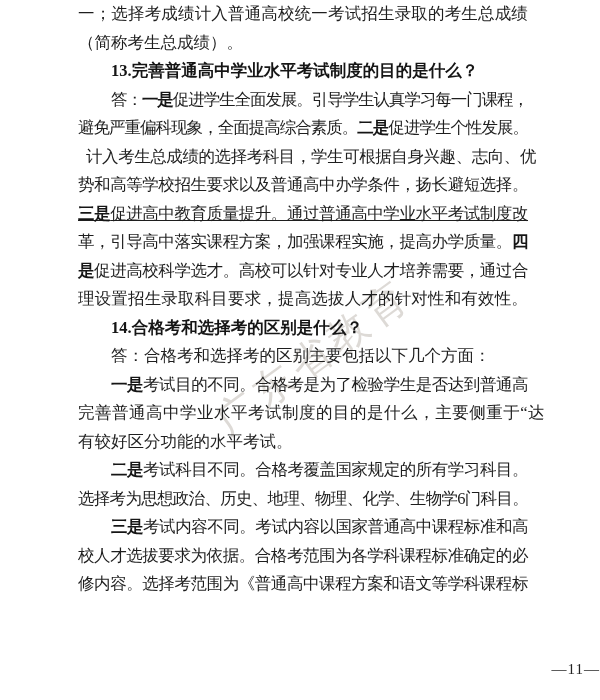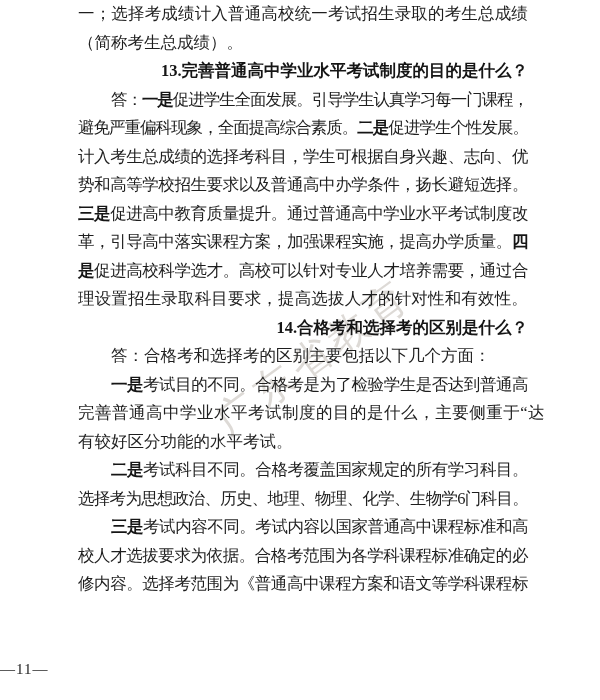--- a/index.html
+++ b/index.html
@@ -53,49 +53,48 @@
   .line.i {
     padding-left: 33px;
   }
   .line b {
     font-weight: bold;
     color: #151515;
   }
   .line.h {
     font-weight: bold;
     color: #151515;
-    text-align: right;
   }
   .pageno {
     position: absolute;
     left: 0;
     top: 661px;
     width: 600px;
-    text-align: left;
+    text-align: right;
     font-size: 15px;
     color: #222222;
     z-index: 1;
     letter-spacing: 1px;
   }
 </style>
 </head>
 <body>
 
 <div class="sheet">
   <div class="watermark">广东省教育</div>
 
   <div class="doc">
       <div class="line" style="letter-spacing: 0.166667px;"><span>一；选择考成绩计入普通高校统一考试招生录取的考生总成绩</span></div>
       <div class="line"><span>（简称考生总成绩）。</span></div>
       <div class="line i h"><b>13.完善普通高中学业水平考试制度的目的是什么？</b></div>
       <div class="line i" style="letter-spacing: -1.05556px;"><span>答：</span><b>一是</b><span>促进学生全面发展。引导学生认真学习每一门课程，</span></div>
       <div class="line" style="letter-spacing: -0.982759px;"><span>避免严重偏科现象，全面提高综合素质。</span><b>二是</b><span>促进学生个性发展。</span></div>
-      <div class="line" style="letter-spacing: -0.428571px;"><span>计入考生总成绩的选择考科目，学生可根据自身兴趣、志向、优</span></div>
+      <div class="line" style="letter-spacing: -0.428571px; margin-left: 8px;"><span>计入考生总成绩的选择考科目，学生可根据自身兴趣、志向、优</span></div>
       <div class="line" style="letter-spacing: -0.428571px;"><span>势和高等学校招生要求以及普通高中办学条件，扬长避短选择。</span></div>
-      <div class="line" style="letter-spacing: -0.428571px;"><b>三是</b><span>促进高中教育质量提升。通过普通高中学业水平考试制度改</span></div>
+      <div class="line" style="letter-spacing: -0.428571px; text-decoration: underline;"><b>三是</b><span>促进高中教育质量提升。通过普通高中学业水平考试制度改</span></div>
       <div class="line" style="letter-spacing: -0.428571px;"><span>革，引导高中落实课程方案，加强课程实施，提高办学质量。</span><b>四</b></div>
       <div class="line" style="letter-spacing: -0.428571px;"><b>是</b><span>促进高校科学选才。高校可以针对专业人才培养需要，通过合</span></div>
       <div class="line" style="letter-spacing: 0.166667px;"><span>理设置招生录取科目要求，提高选拔人才的针对性和有效性。</span></div>
       <div class="line i h"><b>14.合格考和选择考的区别是什么？</b></div>
       <div class="line i"><span>答：合格考和选择考的区别主要包括以下几个方面：</span></div>
       <div class="line i" style="letter-spacing: -0.461538px;"><b>一是</b><span>考试目的不同。合格考是为了检验学生是否达到普通高</span></div>
       <div class="line" style="letter-spacing: 0.506366px;"><span>完善普通高中学业水平考试制度的目的是什么，主要侧重于“达</span></div>
       <div class="line"><span>有较好区分功能的水平考试。</span></div>
       <div class="line i" style="letter-spacing: -0.461538px;"><b>二是</b><span>考试科目不同。合格考覆盖国家规定的所有学习科目。</span></div>
       <div class="line" style="letter-spacing: -0.698276px;"><span>选择考为思想政治、历史、地理、物理、化学、生物学6门科目。</span></div>

